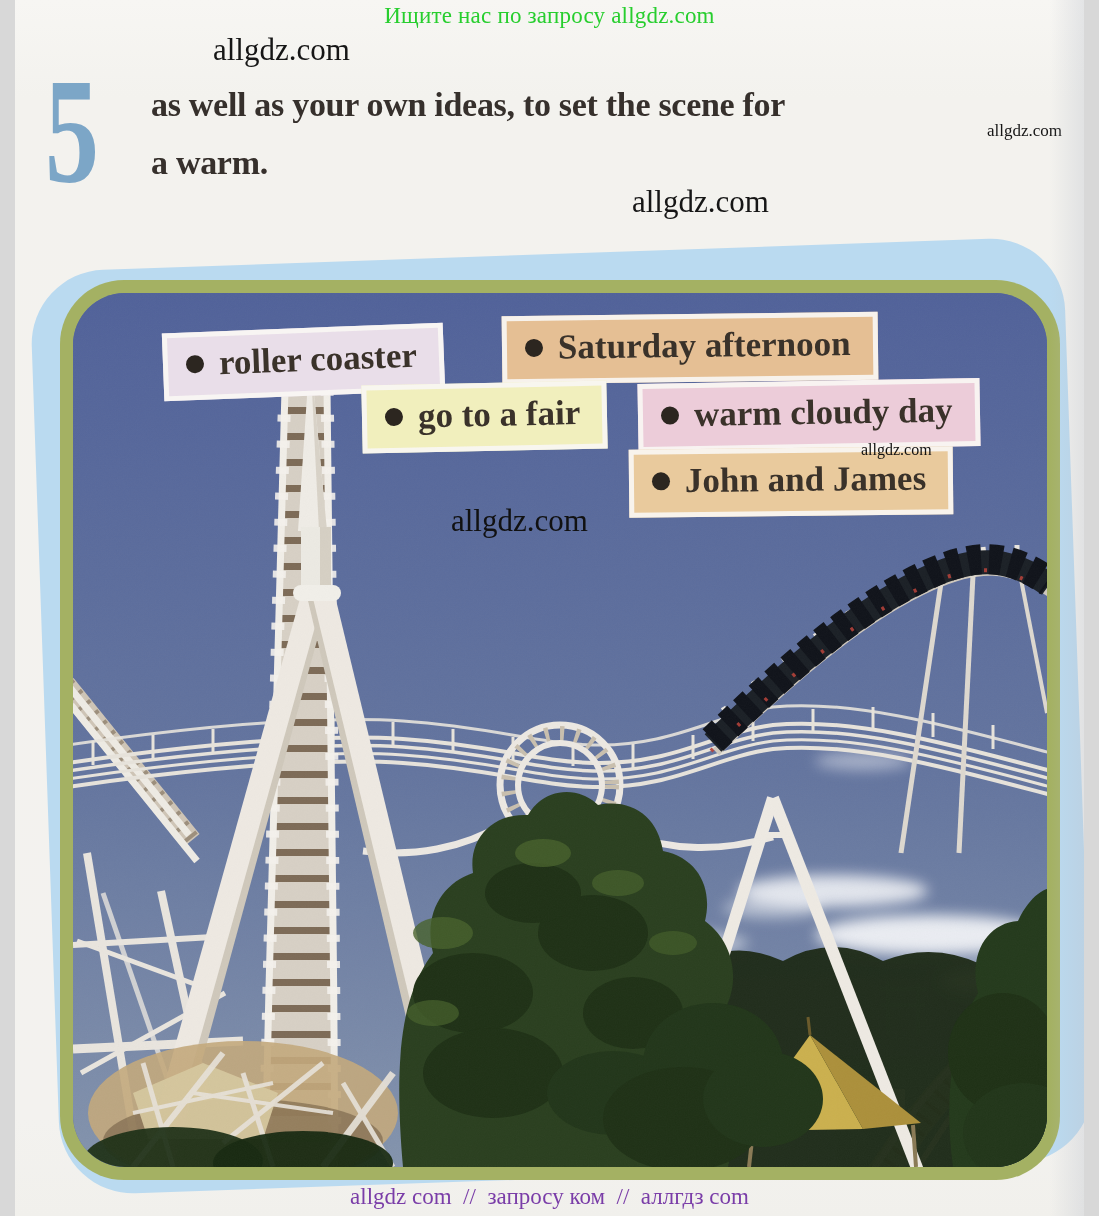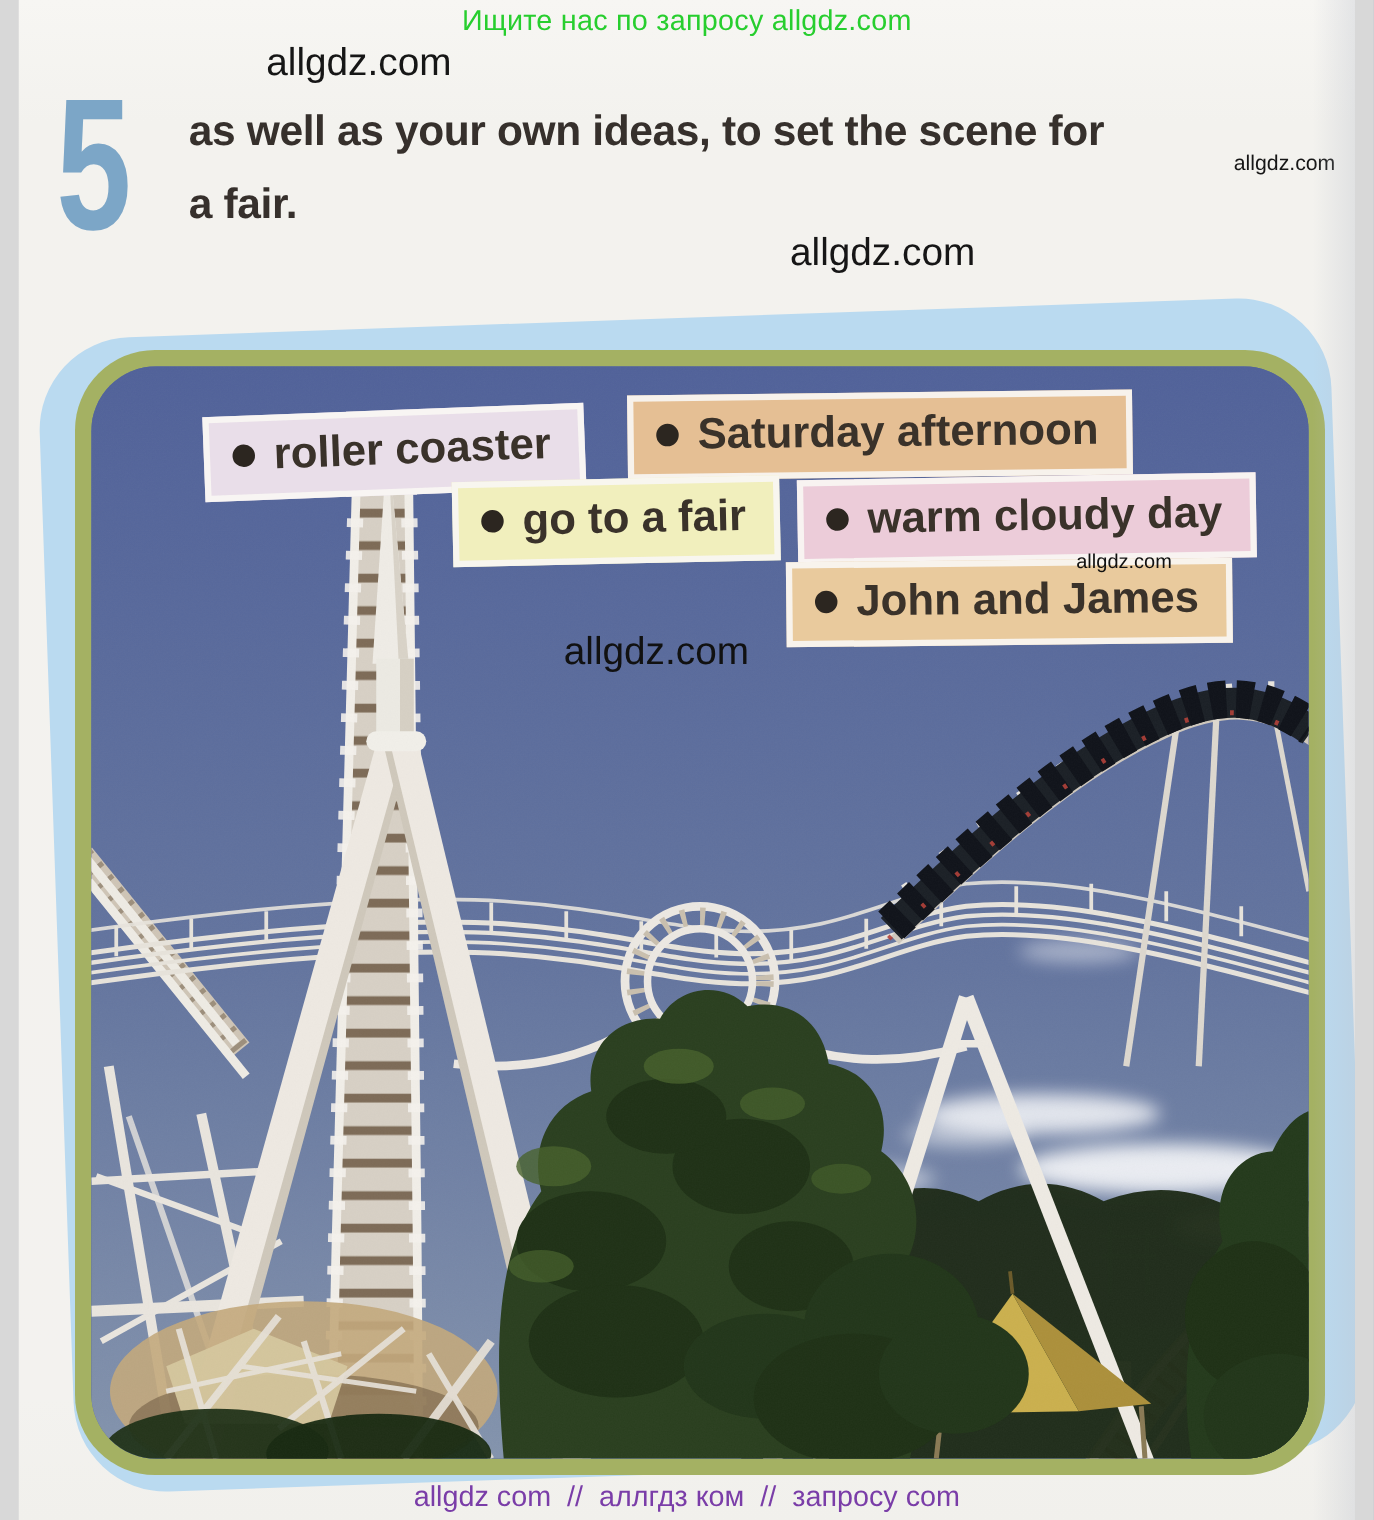--- a/index.html
+++ b/index.html
@@ -1,19 +1,19 @@
 <!DOCTYPE html>
 <html><head>
 <meta charset="utf-8">
 <style>
   html,body{margin:0;padding:0;background:#d8d8d8;}
   .page{
     position:relative;width:1069px;height:1216px;margin:0 auto;
     background:linear-gradient(180deg,#f7f6f3 0%,#f3f2ee 8%,#f3f2ef 92%,#f1f0ec 100%);
-    font-family:Liberation Sans, sans-serif;overflow:hidden;
+    font-family:Liberation Serif, serif;overflow:hidden;
   }
   .page::after{content:"";position:absolute;top:0;right:0;width:34px;height:100%;
     background:linear-gradient(90deg,rgba(190,195,205,0) 0%,rgba(190,195,205,.35) 100%);pointer-events:none;}
   .abs{position:absolute;}
   .promo-top{top:3px;left:0;width:100%;text-align:center;font-size:23px;color:#27ce2e;letter-spacing:.2px;}
   .wm{color:#161616;}
   .wm-topleft{left:198px;top:32px;font-size:31px;}
   .wm-right{left:972px;top:121px;font-size:17px;}
   .wm-center{left:617px;top:184px;font-size:31px;}
   .task-number{left:30px;top:56px;font-size:150px;line-height:1;font-weight:bold;color:#7ca6c7;
@@ -43,21 +43,21 @@
 <body>
 
 <div class="page">
 
   <div class="abs promo-top">Ищите нас по запросу allgdz.com</div>
   <div class="abs wm wm-topleft">allgdz.com</div>
 
   <div class="abs task-number">5</div>
   <div class="abs task-text">
     <div>as well as your own ideas, to set the scene for</div>
-    <div>a fair.</div>
+    <div>a warm.</div>
   </div>
 
   <div class="abs wm wm-right">allgdz.com</div>
   <div class="abs wm wm-center">allgdz.com</div>
 
   <div class="abs card-shadow"></div>
 
   <div class="abs card">
     <div class="photo">
       <svg viewBox="0 0 974 874" preserveAspectRatio="none">
@@ -281,15 +281,15 @@
     <span>warm cloudy day</span>
   </div>
   <div class="phrase p5">
     <span class="dot"></span>
     <span>John and James</span>
   </div>
 
   <div class="abs wm-photo-small">allgdz.com</div>
   <div class="abs wm-photo-large">allgdz.com</div>
 
-  <div class="abs footer">allgdz com  //  аллгдз ком  //  запросу com</div>
+  <div class="abs footer">allgdz com  //  запросу ком  //  аллгдз com</div>
 
 </div>
 
 </body></html>

